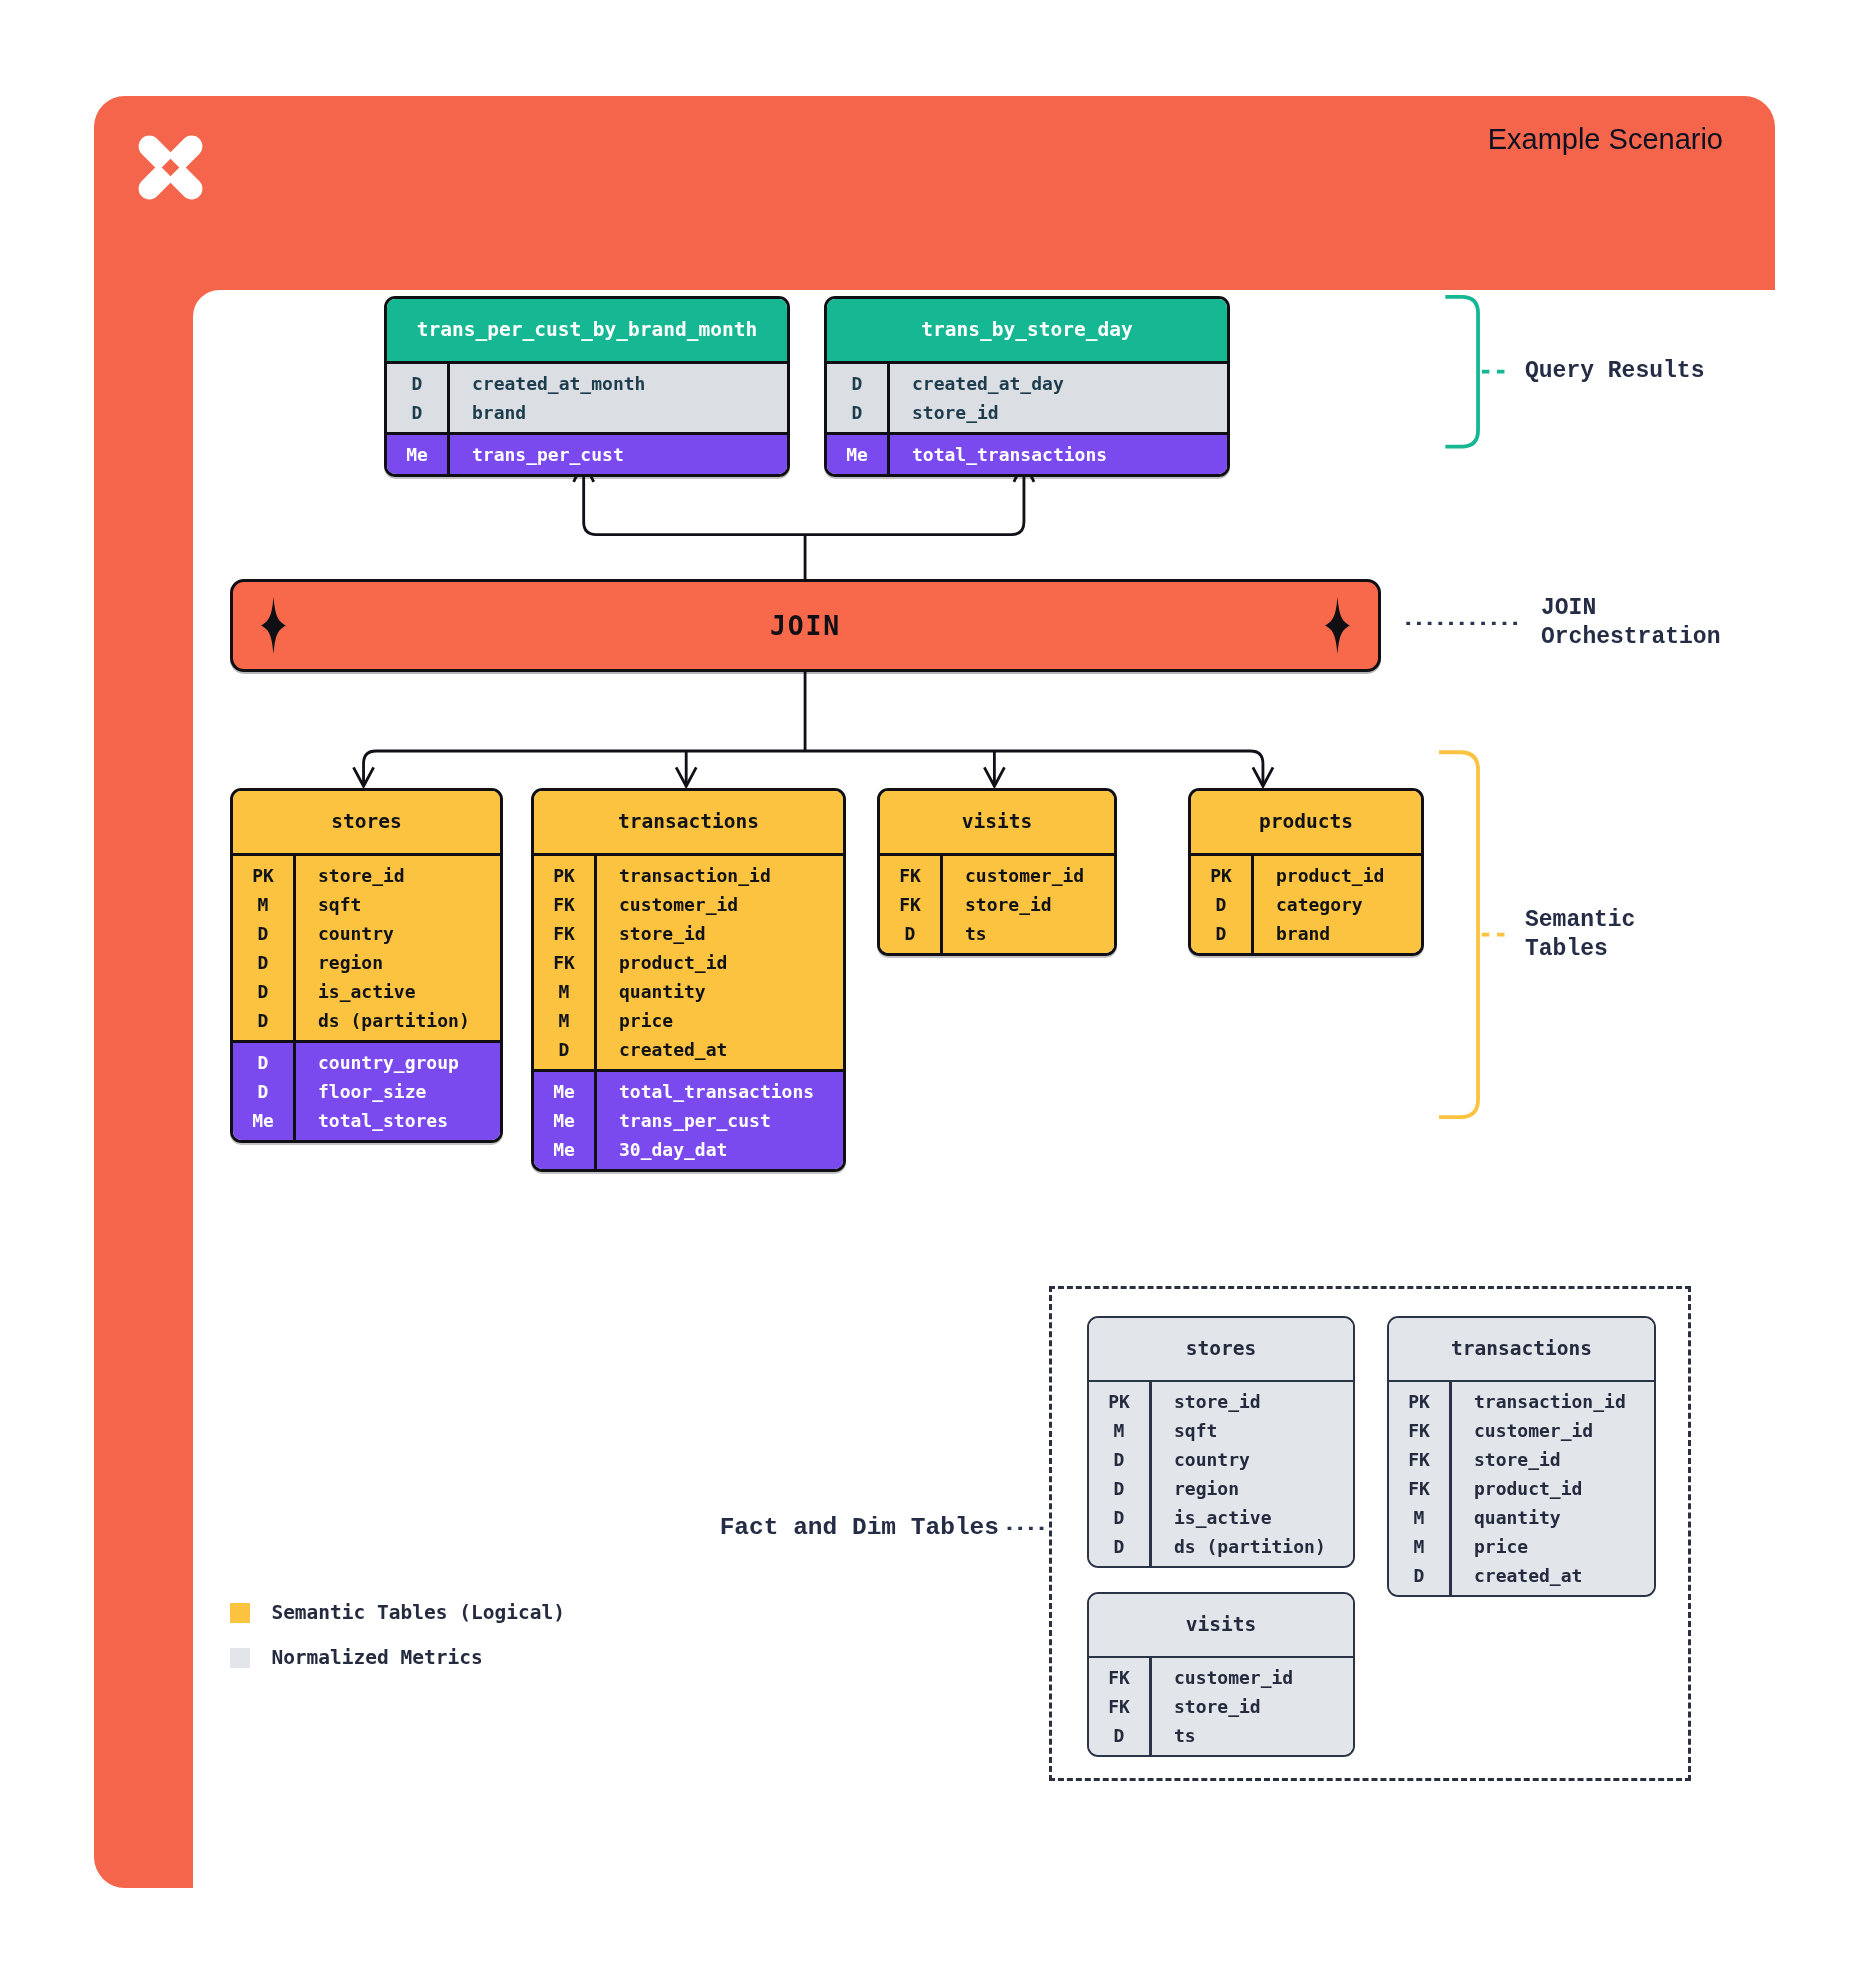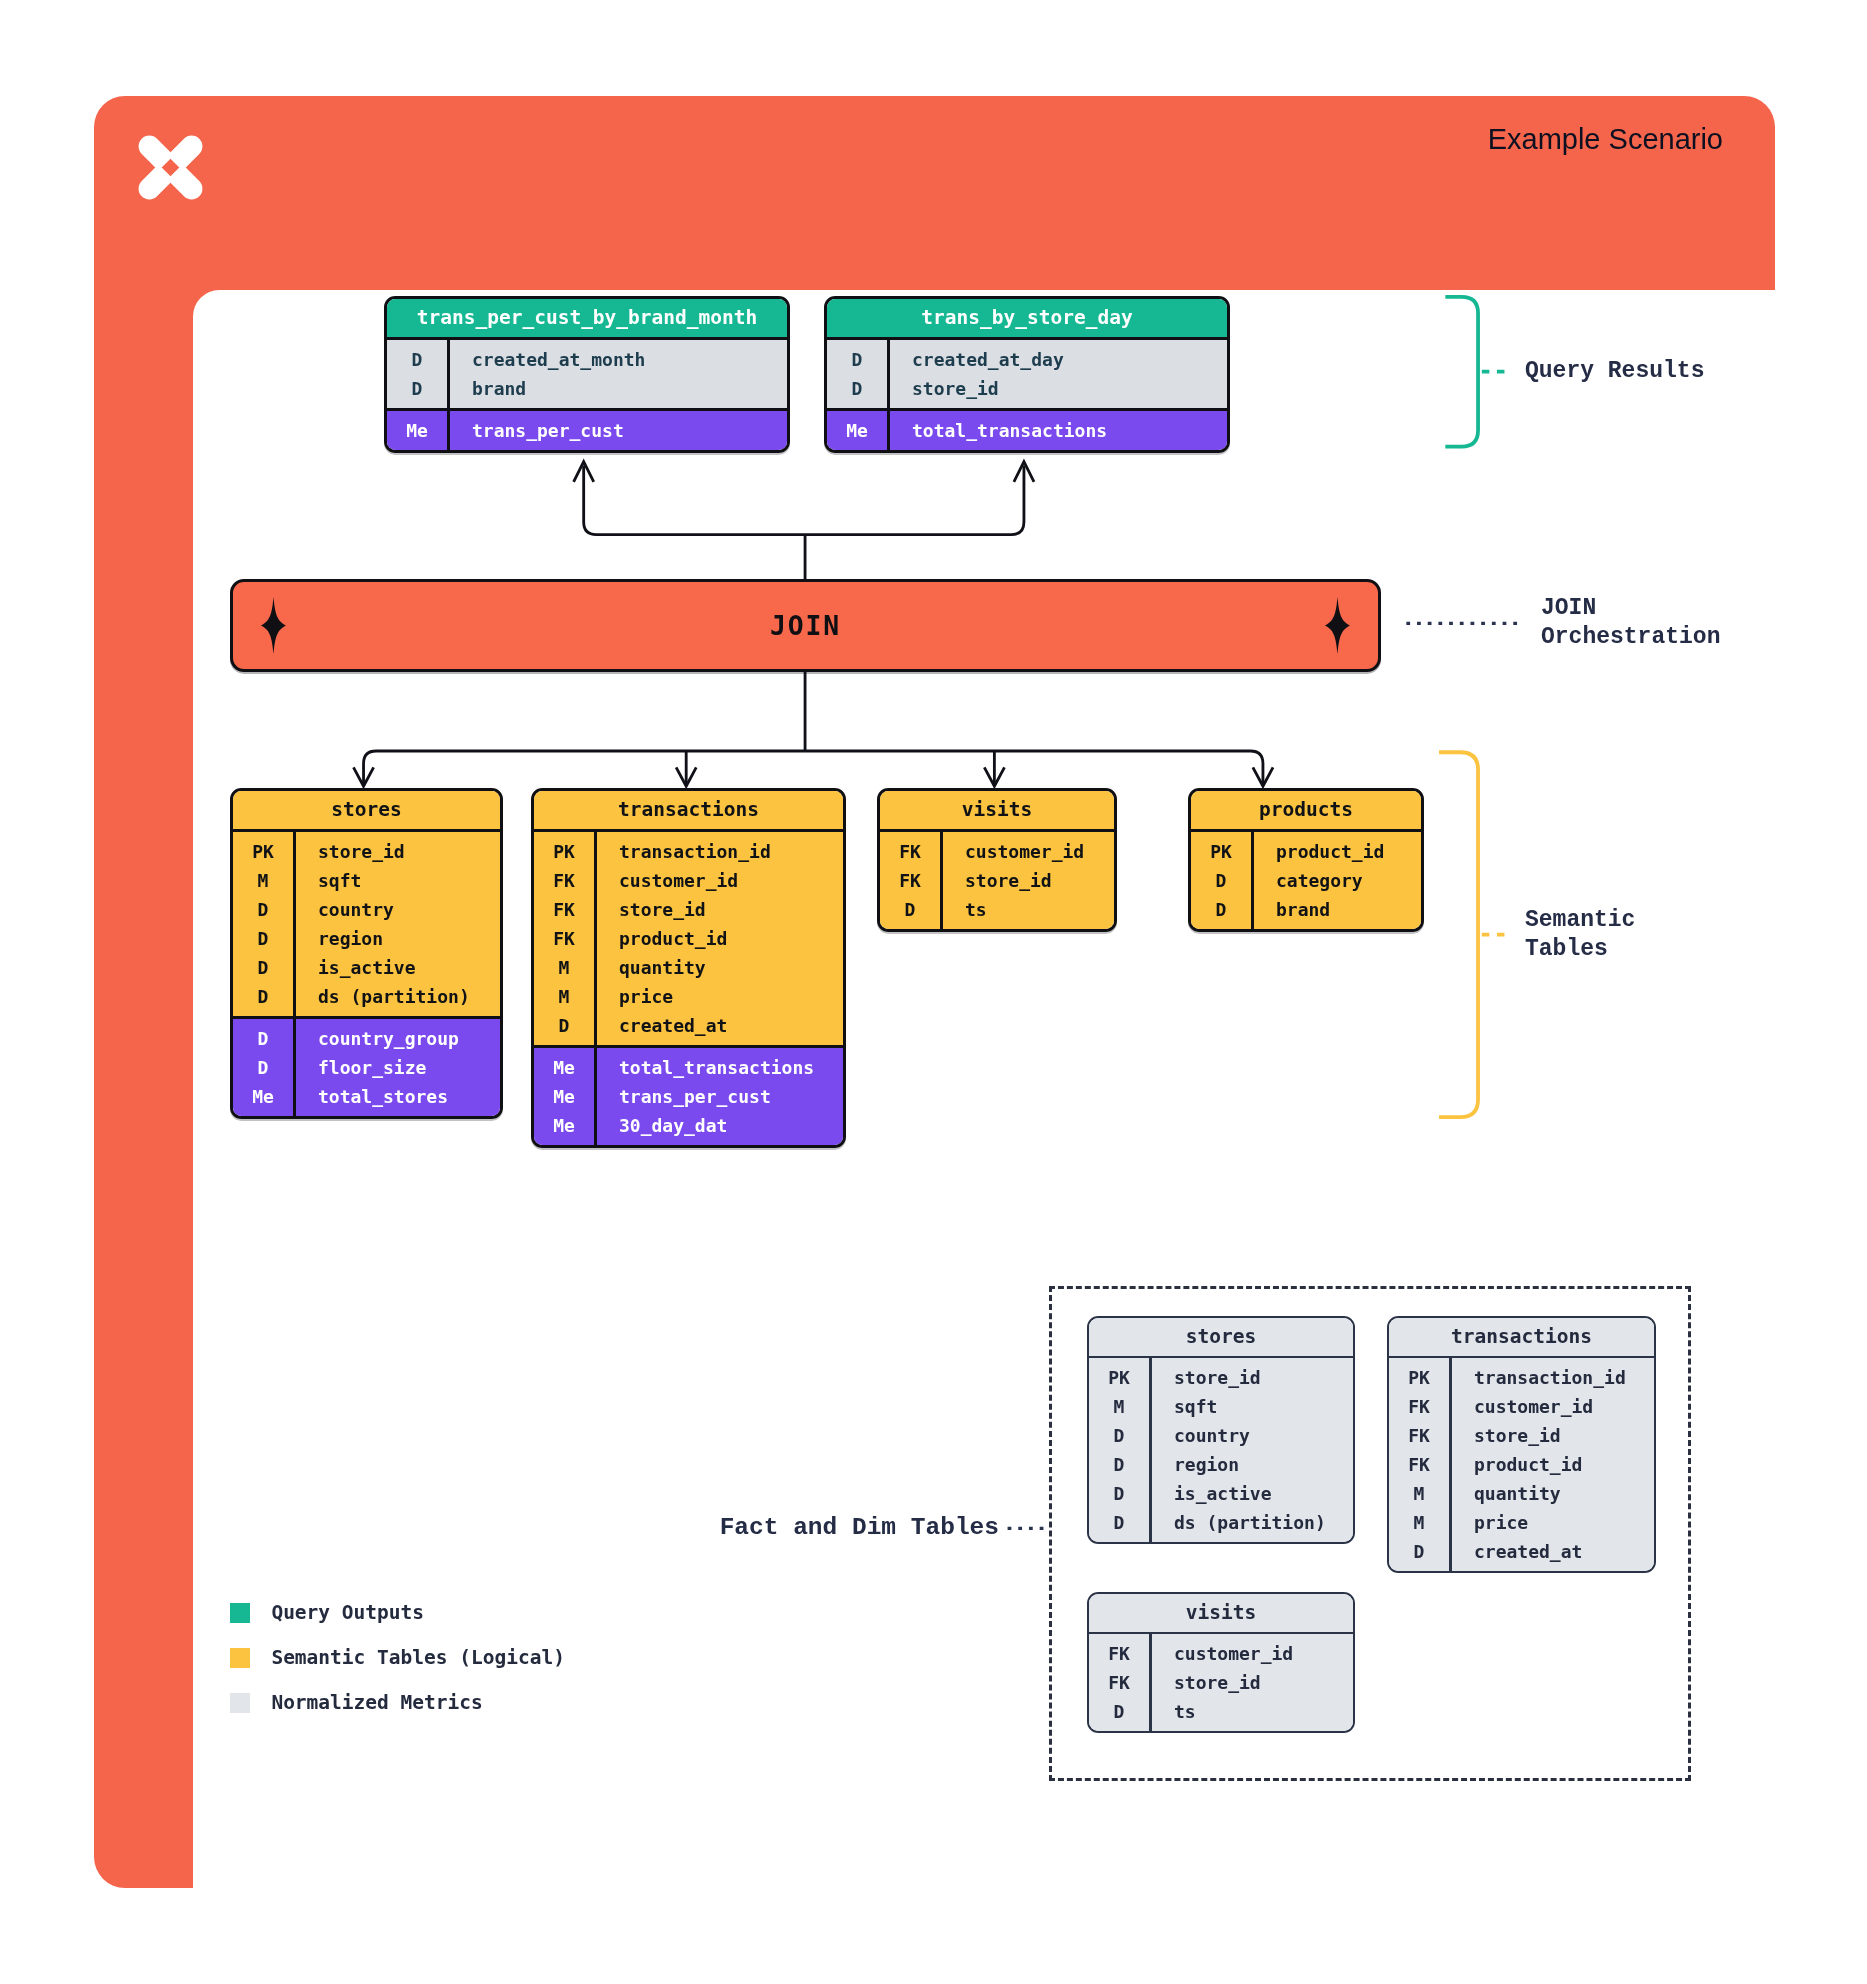--- a/index.html
+++ b/index.html
@@ -12,21 +12,21 @@
         background:#F5654B;border-radius:31px;}
   .card-body{position:absolute;left:99px;top:194px;width:1670px;height:1689px;
         background:#ffffff;border-radius:26.4px;}
   .app-title{position:absolute;top:123px;right:145px;font-family:"Liberation Sans",sans-serif;
         font-weight:normal;font-size:29px;color:#0D1020;}
 
   
   .tbl{position:absolute;--bc:#0F0F14;--bw:3.1px;border:var(--bw) solid var(--bc);
        border-radius:11.3px;overflow:hidden;box-shadow:0 1.9px 0 rgba(10,10,20,.25);
        font-weight:bold;}
-  .tbl-h{padding:7px 5px;text-align:center;font-size:19.5px;line-height:24px;}
+  .tbl-h{padding:19px 5px;text-align:center;font-size:19.5px;line-height:24px;}
   .sec{position:relative;padding:5px 0;border-top:var(--bw) solid var(--bc);}
   .sec::after{content:'';position:absolute;left:60px;top:0;bottom:0;width:var(--bw);background:var(--bc);}
   .row{display:flex;align-items:center;height:29px;font-size:18px;}
   .row .key{flex:0 0 60px;text-align:center;}
   .row .nm{padding-left:25px;white-space:nowrap;}
 
   .tbl.query .tbl-h{background:#16B793;color:#ffffff;}
   .tbl.query .sec.dims{background:#DBDEE2;color:#1D3C4E;}
   .tbl.semantic .tbl-h{background:#FBC33F;color:#101216;}
   .tbl.semantic .sec.dims{background:#FBC33F;color:#101216;}
@@ -368,24 +368,20 @@
     <div>Orchestration</div>
   </div>
   <div class="side-label" style="left:1525px;top:906px">
     <div>Semantic</div>
     <div>Tables</div>
   </div>
   <div class="side-label" style="left:692px;top:1513px;width:307px;text-align:right;font-size:24.5px">Fact and Dim Tables</div>
 
   <div class="legend">
       <div class="lg-row">
-        <span class="lg-sw" style="background: rgb(22, 183, 147);"></span>
-        <span class="lg-tx">Query Outputs</span>
-      </div>
-      <div class="lg-row">
         <span class="lg-sw" style="background: rgb(251, 195, 63);"></span>
         <span class="lg-tx">Semantic Tables (Logical)</span>
       </div>
       <div class="lg-row">
         <span class="lg-sw" style="background: rgb(226, 229, 233);"></span>
         <span class="lg-tx">Normalized Metrics</span>
       </div>
     </div>
 
 </div>

